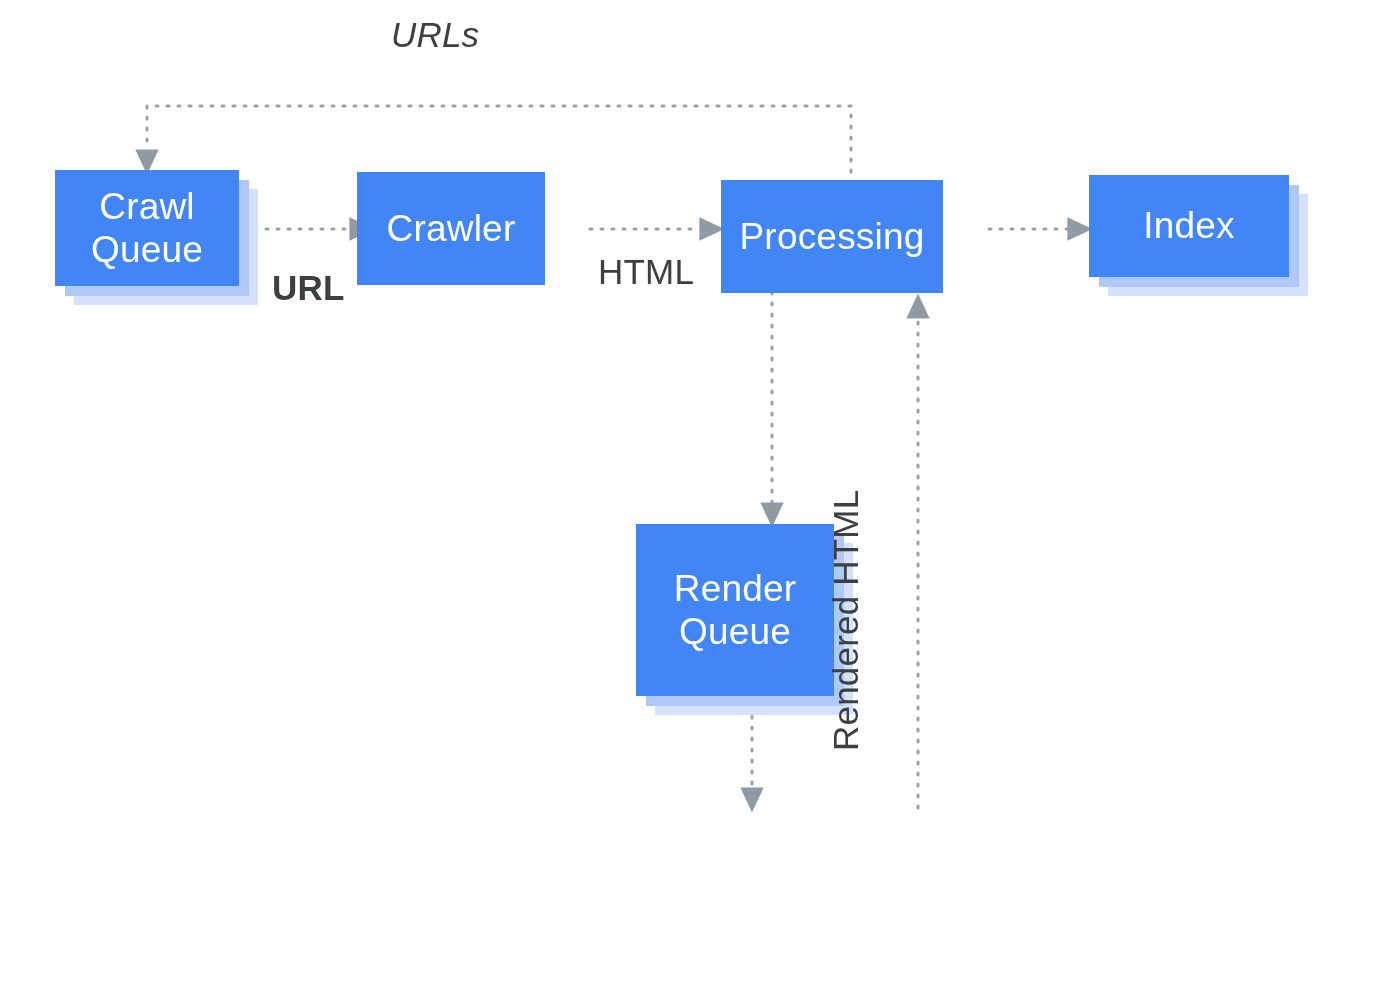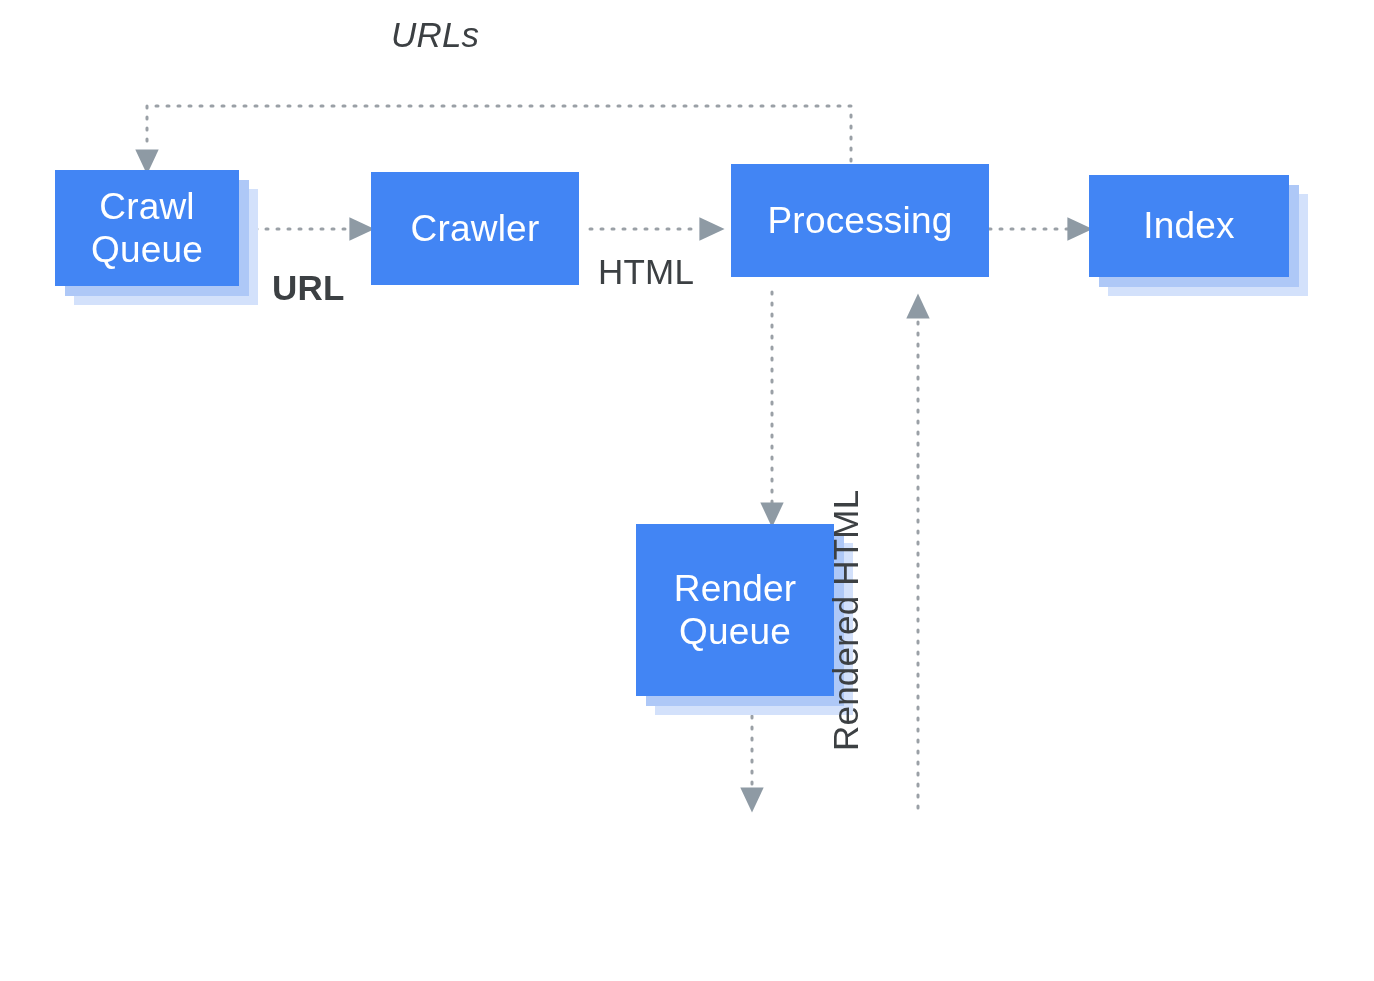--- a/index.html
+++ b/index.html
@@ -128,26 +128,26 @@
   </svg>
 
   <div class="node" style="left:55px; top:170px; width:184px; height:116px;">
     <div class="layer back2"></div>
     <div class="layer back1"></div>
     <div class="layer front"></div>
     <div class="node-label">Crawl
 Queue</div>
   </div>
 
-  <div class="node" style="left:371px; top:172px; width:208px; height:113px;padding-left:11px;">
+  <div class="node" style="left:357px; top:172px; width:188px; height:113px;padding-left:11px;">
     <div class="layer front"></div>
     <div class="node-label">Crawler</div>
   </div>
 
-  <div class="node" style="left:721px; top:164px; width:258px; height:113px;margin-left:10px;">
+  <div class="node" style="left:721px; top:180px; width:222px; height:113px;">
     <div class="layer front"></div>
     <div class="node-label">Processing</div>
   </div>
 
   <div class="node" style="left:1089px; top:175px; width:200px; height:102px;">
     <div class="layer back2"></div>
     <div class="layer back1"></div>
     <div class="layer front"></div>
     <div class="node-label">Index</div>
   </div>

